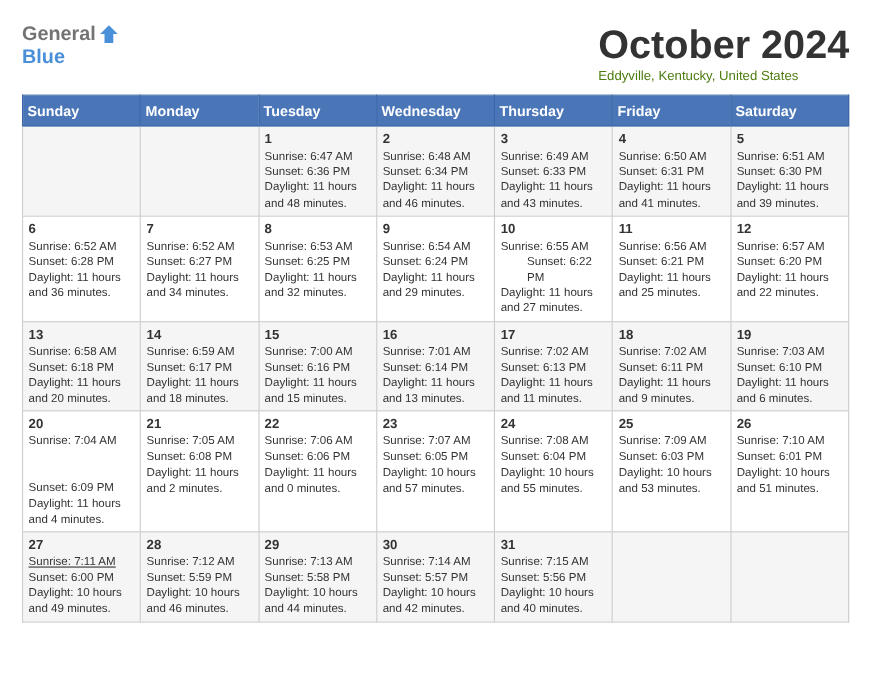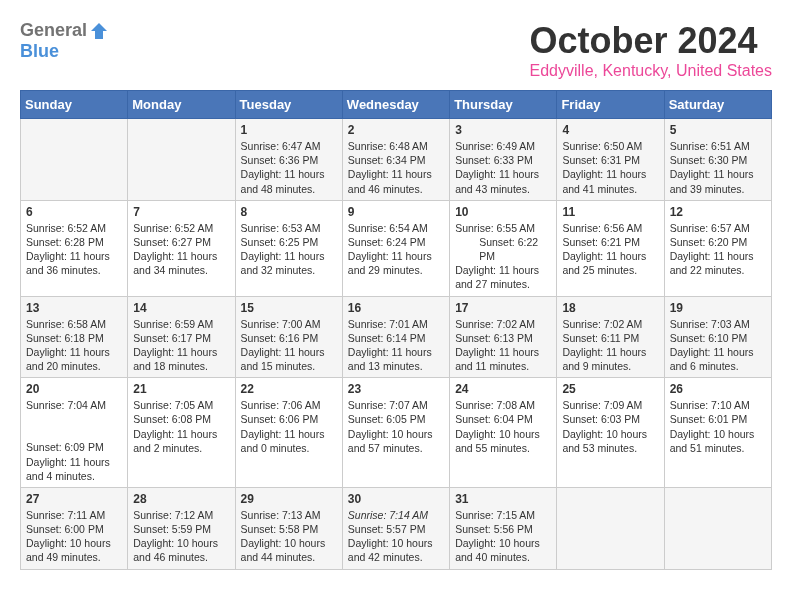--- a/index.html
+++ b/index.html
@@ -42,22 +42,22 @@
     }
     .title-area {
       text-align: left;
     }
     .month-title {
       font-size: 36px;
       font-weight: bold;
       color: #333;
     }
     .location-title {
-      font-size: 16px;
-      color: #ec4899;
+      font-size: 12px;
+      color: #4d7c0f;
     }
     .calendar-table {
       width: 100%;
       border-collapse: collapse;
       border: 1px solid #ccc;
     }
     .calendar-table th {
       background-color: #4a76b8;
       color: #fff;
       font-size: 13px;
@@ -283,39 +283,39 @@
         <td>
           <span class="day-number">26</span>
           <span style="display: block; line-height: 1.35;">Sunrise: 7:10 AM</span>
           <span style="display: block; line-height: 1.35;">Sunset: 6:01 PM</span>
           <span style="display: block; line-height: 1.35;">Daylight: 10 hours and 51 minutes.</span>
         </td>
       </tr>
       <tr>
         <td>
           <span class="day-number">27</span>
-          <span style="display: block; line-height: 1.35;">Sunrise: 7:11 AM</span>
+          <span style="display: block; line-height: 1.35; text-decoration: underline;">Sunrise: 7:11 AM</span>
           <span style="display: block; line-height: 1.35;">Sunset: 6:00 PM</span>
           <span style="display: block; line-height: 1.35;">Daylight: 10 hours and 49 minutes.</span>
         </td>
         <td>
           <span class="day-number">28</span>
           <span style="display: block; line-height: 1.35;">Sunrise: 7:12 AM</span>
           <span style="display: block; line-height: 1.35;">Sunset: 5:59 PM</span>
           <span style="display: block; line-height: 1.35;">Daylight: 10 hours and 46 minutes.</span>
         </td>
         <td>
           <span class="day-number">29</span>
           <span style="display: block; line-height: 1.35;">Sunrise: 7:13 AM</span>
           <span style="display: block; line-height: 1.35;">Sunset: 5:58 PM</span>
           <span style="display: block; line-height: 1.35;">Daylight: 10 hours and 44 minutes.</span>
         </td>
         <td>
           <span class="day-number">30</span>
-          <span style="display: block; line-height: 1.35; font-style: italic;">Sunrise: 7:14 AM</span>
+          <span style="display: block; line-height: 1.35;">Sunrise: 7:14 AM</span>
           <span style="display: block; line-height: 1.35;">Sunset: 5:57 PM</span>
           <span style="display: block; line-height: 1.35;">Daylight: 10 hours and 42 minutes.</span>
         </td>
         <td>
           <span class="day-number">31</span>
           <span style="display: block; line-height: 1.35;">Sunrise: 7:15 AM</span>
           <span style="display: block; line-height: 1.35;">Sunset: 5:56 PM</span>
           <span style="display: block; line-height: 1.35;">Daylight: 10 hours and 40 minutes.</span>
         </td>
         <td></td>

